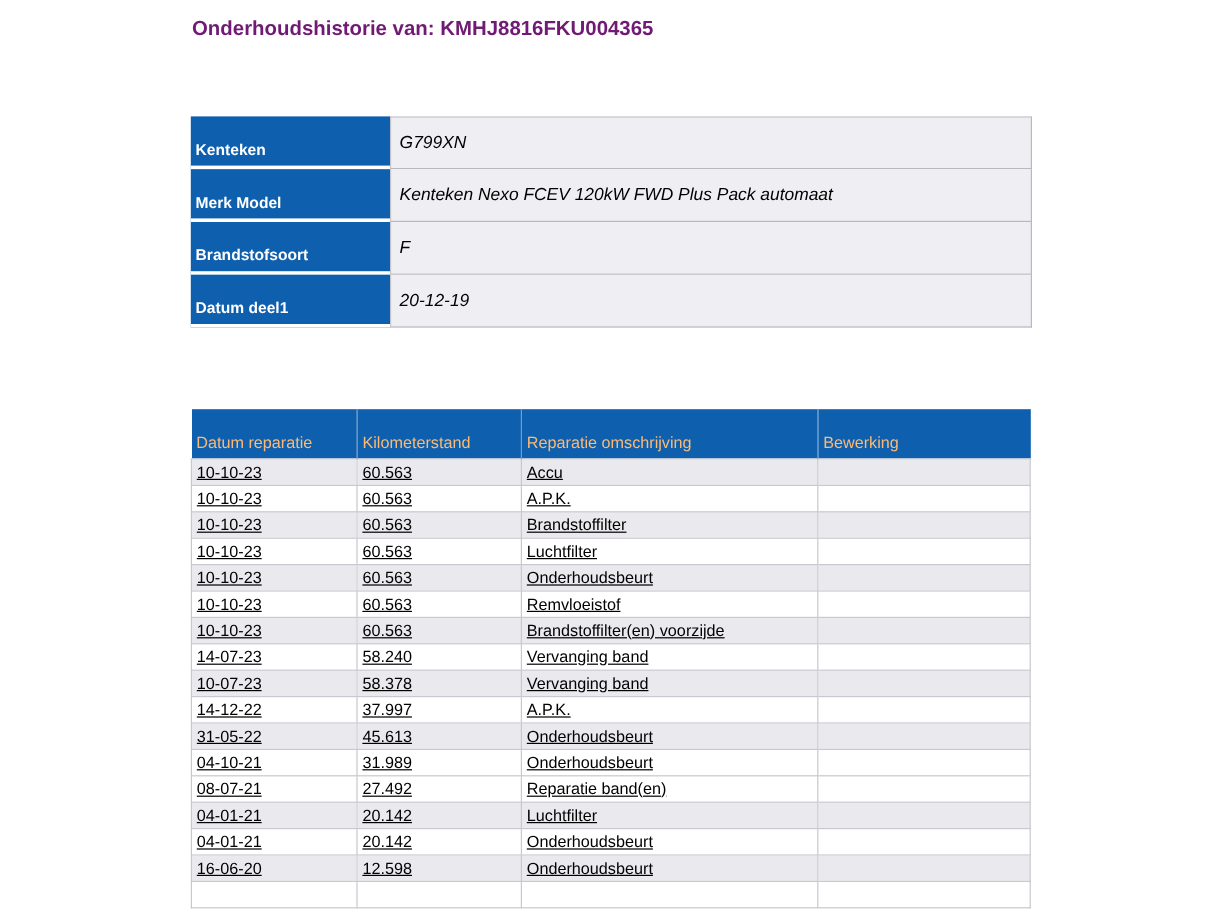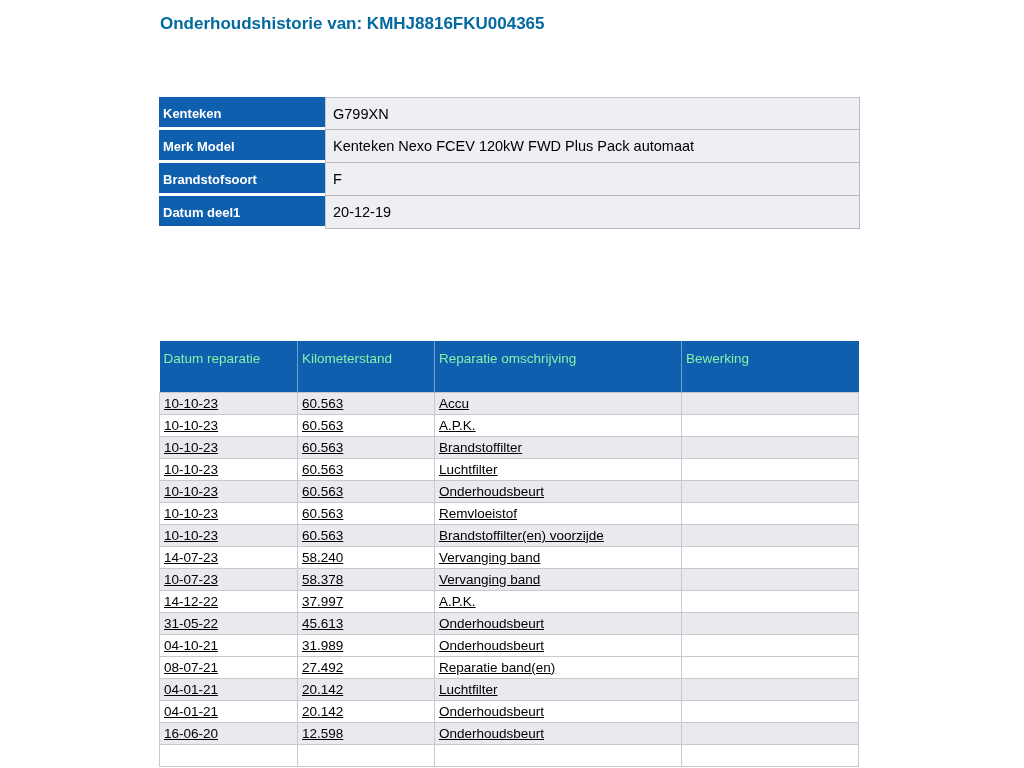--- a/index.html
+++ b/index.html
@@ -4,60 +4,61 @@
 <style>
   html,body{margin:0;padding:0;}
   body{
     width:1024px;height:768px;overflow:hidden;position:relative;
     background:#ffffff;
     font-family:"Liberation Sans", sans-serif;
     color:#000;
   }
   .page-title{
     position:absolute;left:160px;top:3px;
-    font-size:17px;font-weight:bold;color:#0369a1;
+    font-size:17px;font-weight:bold;color:#701a75;
     white-space:nowrap;
   }
   
   .info-table{
     position:absolute;left:159px;top:97px;
     border-collapse:separate;border-spacing:0;
   }
   .info-table th{
     width:162px;height:28px;box-sizing:content-box;
     background:#0e5fad;color:#ffffff;
     font-size:13px;font-weight:bold;text-align:left;vertical-align:middle;
-    padding:2px 0 0 4px;
+    padding:13px 0 0 4px;
     border-bottom:3px solid #ffffff;
   }
   .info-table td{
     width:526px;height:30px;box-sizing:content-box;
     background:#eeeef3;color:#000;
     font-size:14.5px;text-align:left;vertical-align:middle;
     padding:0 0 0 7px;
     border-right:1px solid #b8b8c0;
     border-bottom:1px solid #b8b8c0;
     border-left:1px solid #c6c6ce;
+    font-style:italic;
   }
   .info-table tr:first-child td{border-top:1px solid #c6c6ce;}
   
   .main-table{
     position:absolute;left:159px;top:341px;
     width:699px;table-layout:fixed;
     border-collapse:collapse;
   }
   .main-table col.c1{width:138px;}
   .main-table col.c2{width:137px;}
   .main-table col.c3{width:247px;}
   .main-table col.c4{width:177px;}
   .main-table thead th{
-    height:51px;box-sizing:border-box;
-    background:#0e5fad;color:#86efac;
+    height:41px;box-sizing:border-box;
+    background:#0e5fad;color:#fdba74;
     font-size:13.5px;font-weight:normal;text-align:left;vertical-align:top;
-    padding:10px 4px 0 4px;
+    padding:20px 4px 0 4px;
     border-left:1px solid #6f9fcb;
   }
   .main-table thead th:first-child{border-left:none;}
   .main-table tbody td{
     height:22px;box-sizing:border-box;
     font-size:13.5px;
     padding:0 4px;
     border:1px solid #c8c8d0;
     white-space:nowrap;overflow:hidden;
     background:transparent;

